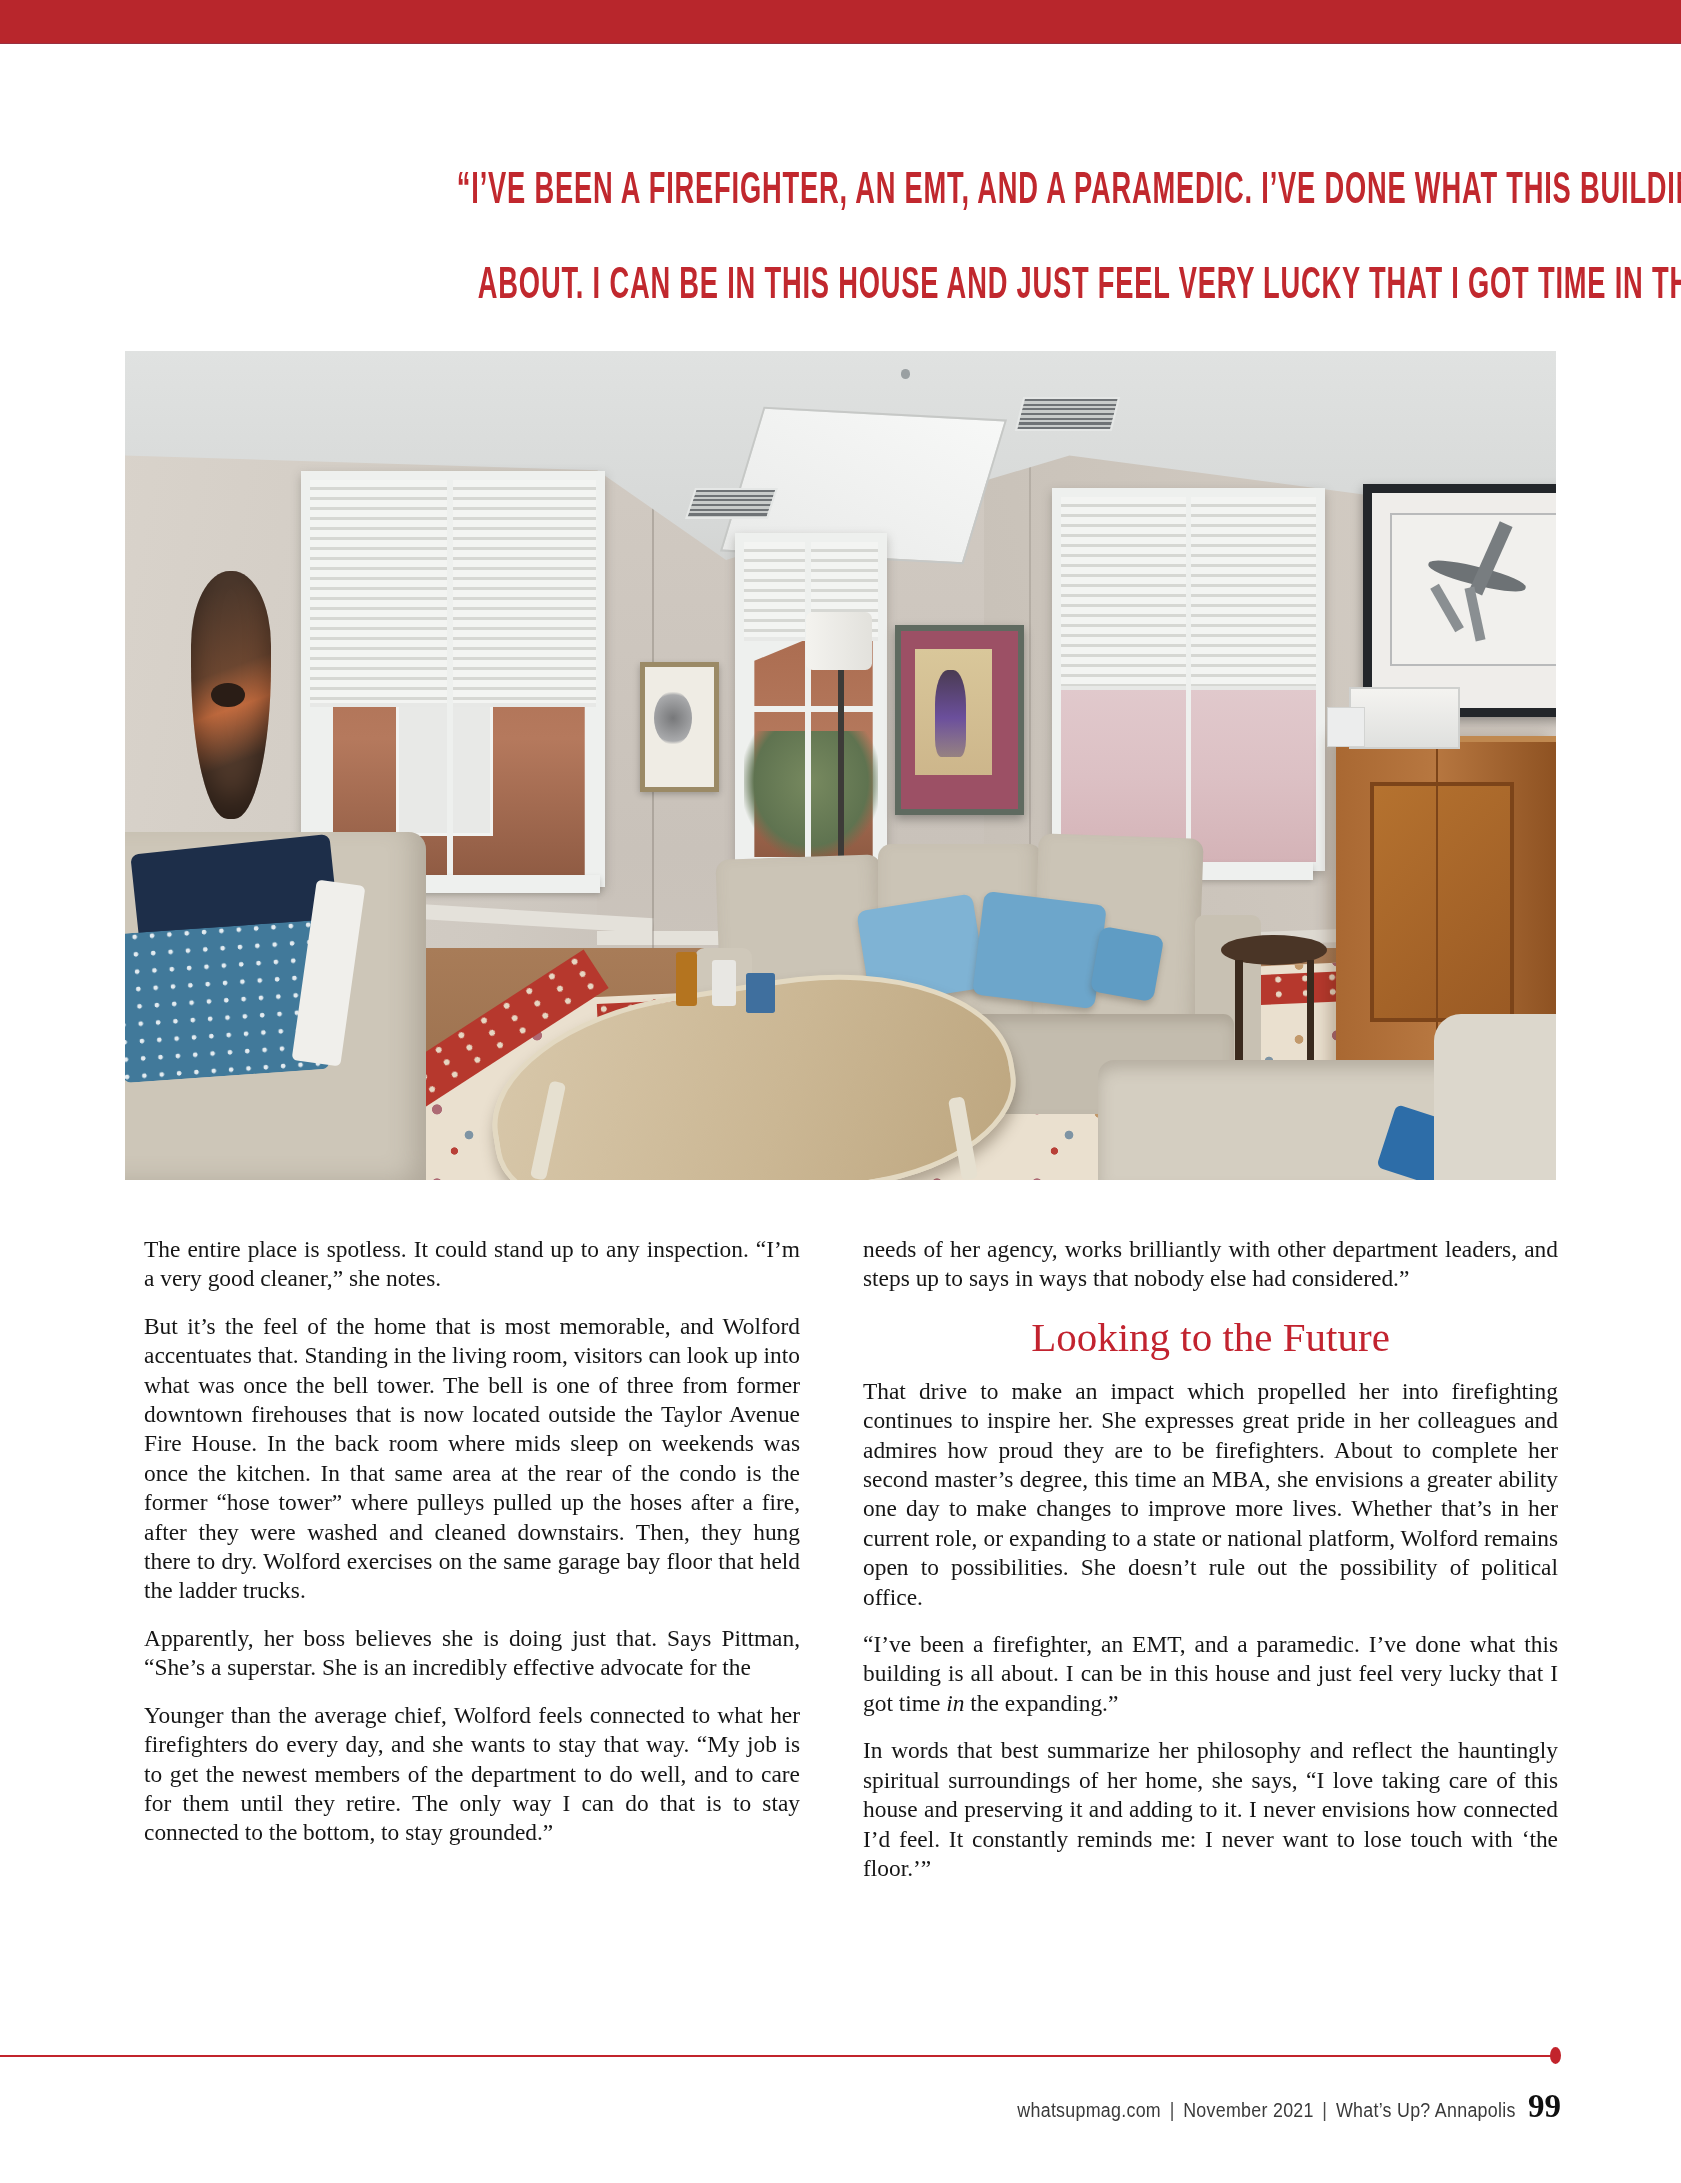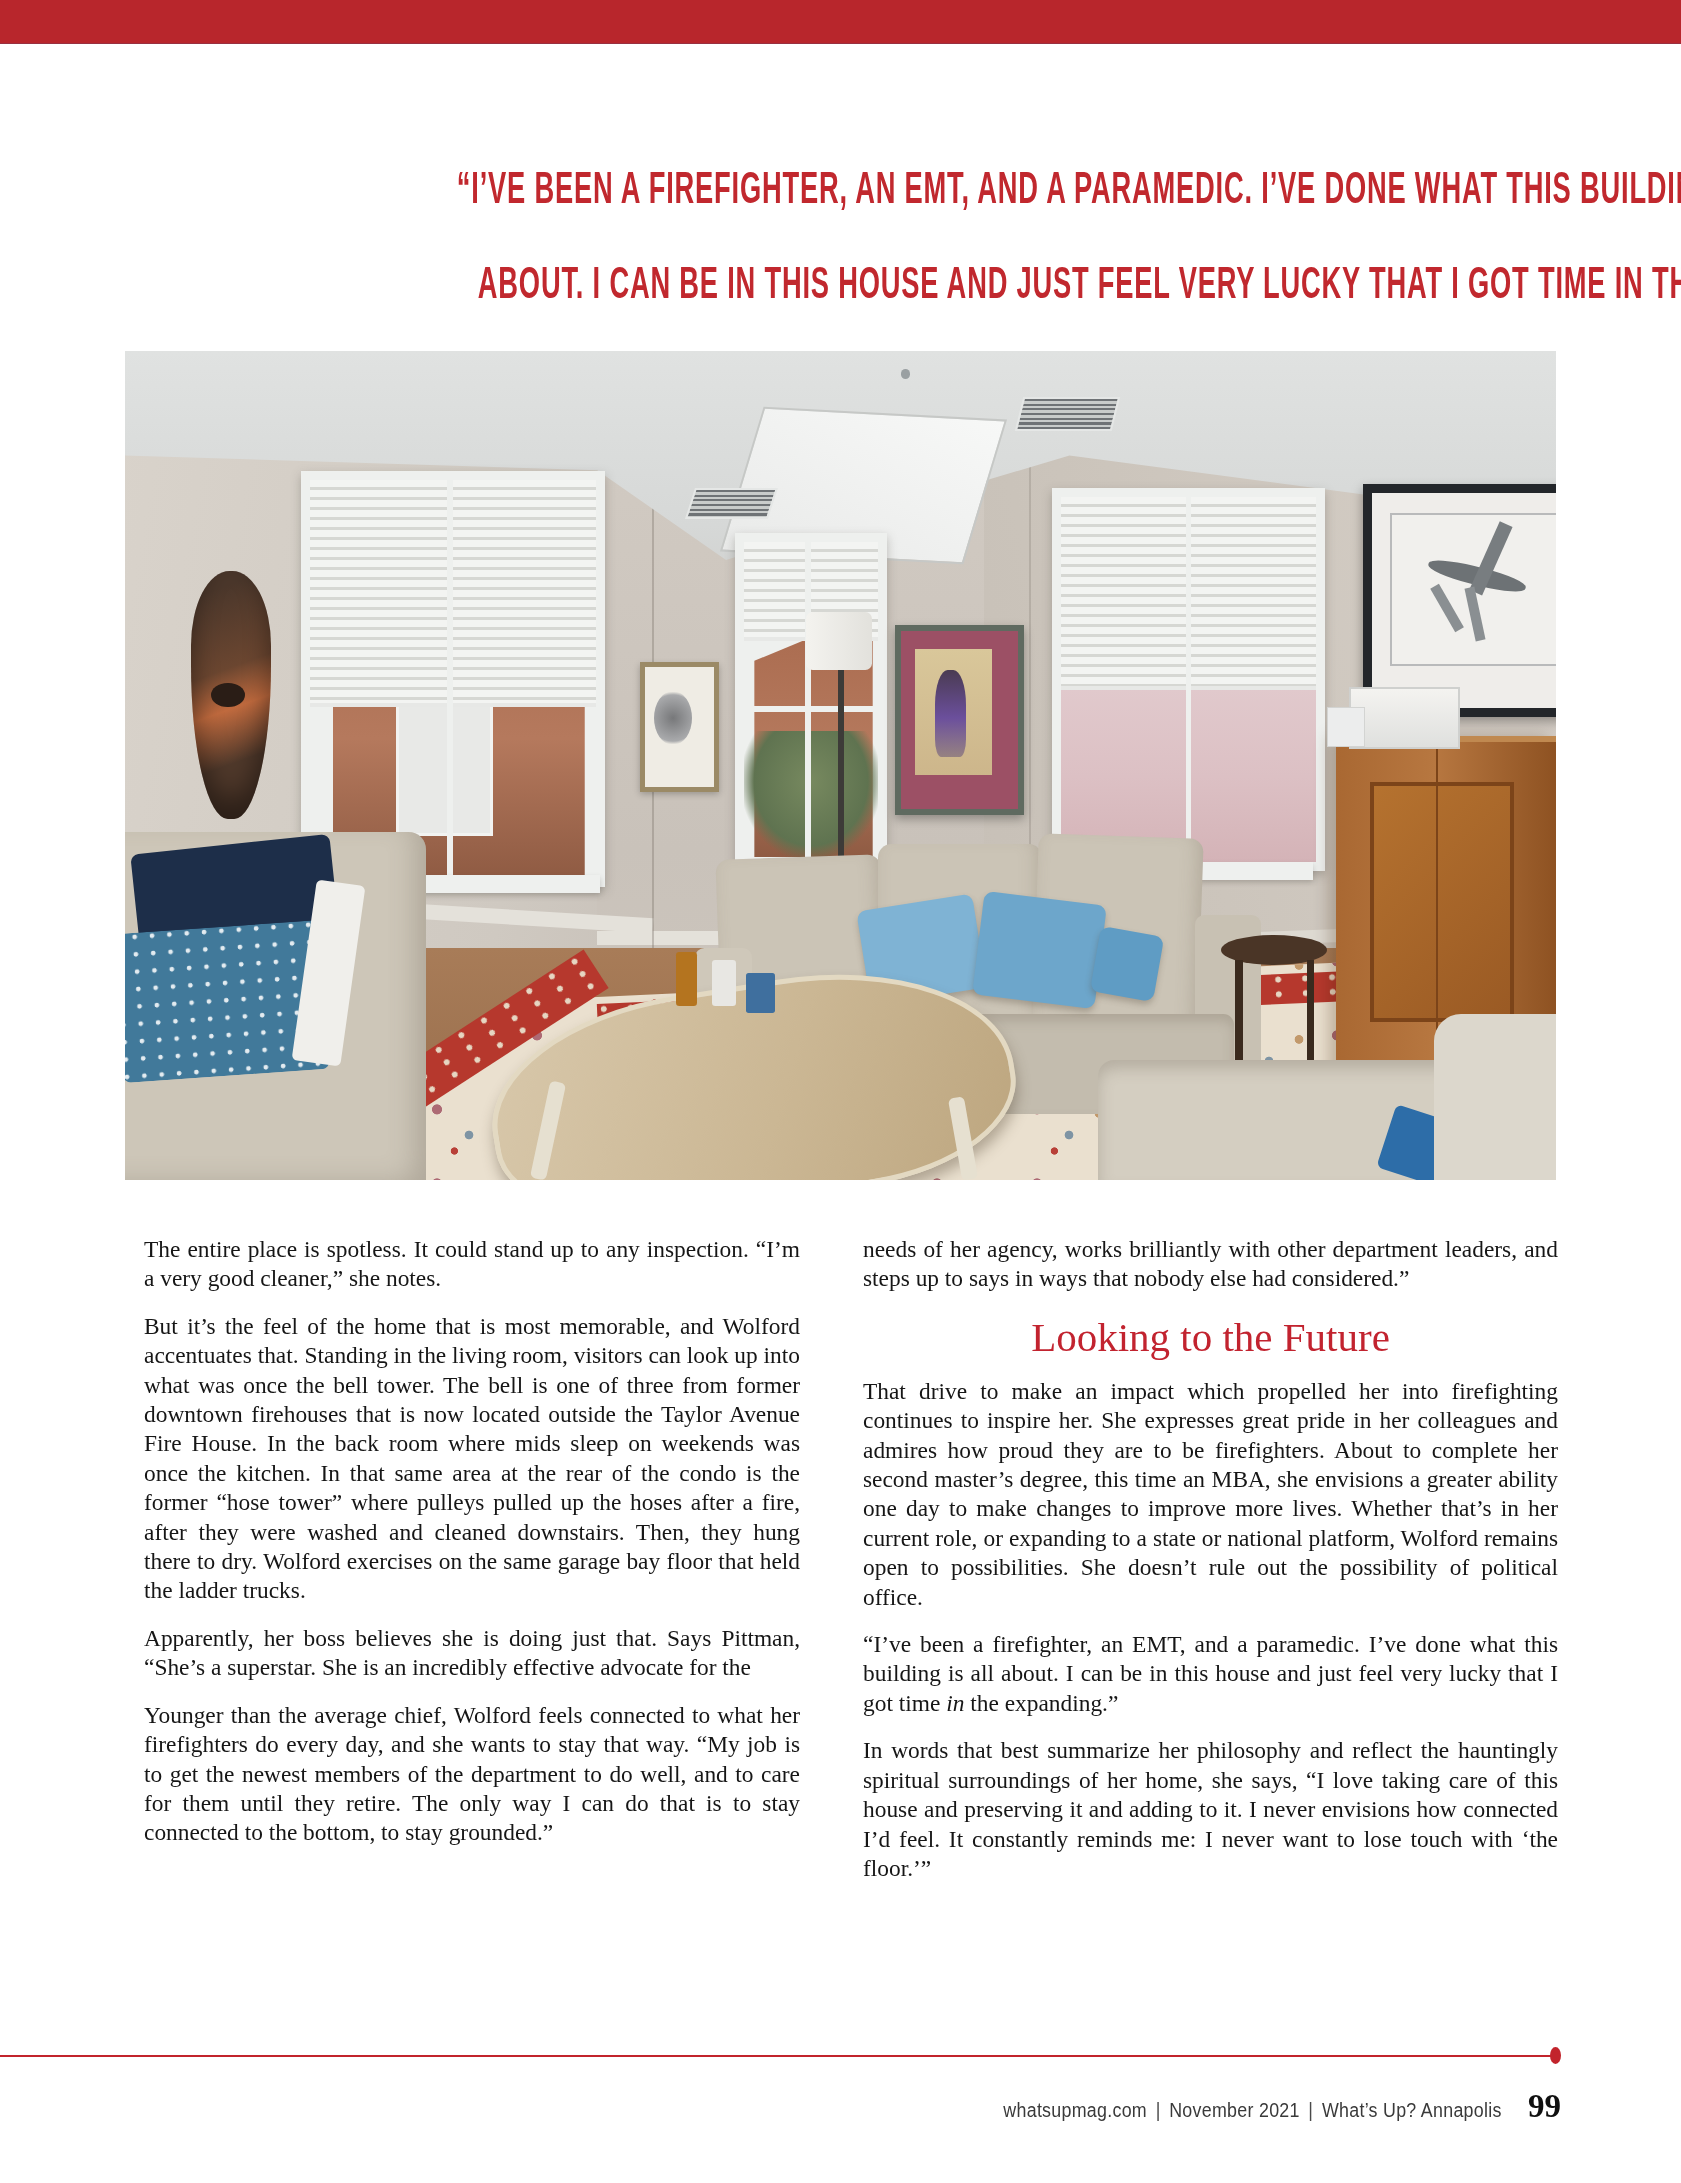--- a/index.html
+++ b/index.html
@@ -213,31 +213,31 @@
     text-align:center;margin:20px 0 16px 0;
   }
   .ital{font-style:italic;}
 
   
   .footer-rule{position:absolute;left:0;top:2055px;width:1554px;height:2px;background:#c2242c;}
   .footer-dot{position:absolute;left:1550px;top:2047px;width:11.4px;height:17.4px;
     border-radius:50%;background:#c2242c;}
   .footer{
     position:absolute;top:2090px;right:120px;
-    display:flex;align-items:baseline;gap:0;
+    display:flex;align-items:baseline;gap:12px;
     font-family:"Liberation Sans",sans-serif;
   }
   .footer .meta{
     display:inline-block;transform:scaleX(.92);transform-origin:100% 50%;
     font-size:19.4px;letter-spacing:0.3px;color:#3a3a3a;white-space:nowrap;
   }
   .footer .meta .sep{margin:0 9.4px;color:#4a4a4a;}
   .page-number{
     font-family:"Liberation Serif",serif;font-weight:700;
-    font-size:33px;color:#101010;margin-left:26px;line-height:1;
+    font-size:33px;color:#101010;margin-left:0;line-height:1;
   }
 </style>
 </head>
 <body>
 
 <div id="page">
 
   <div class="top-bar"></div>
 
   <div class="pull-quote">

